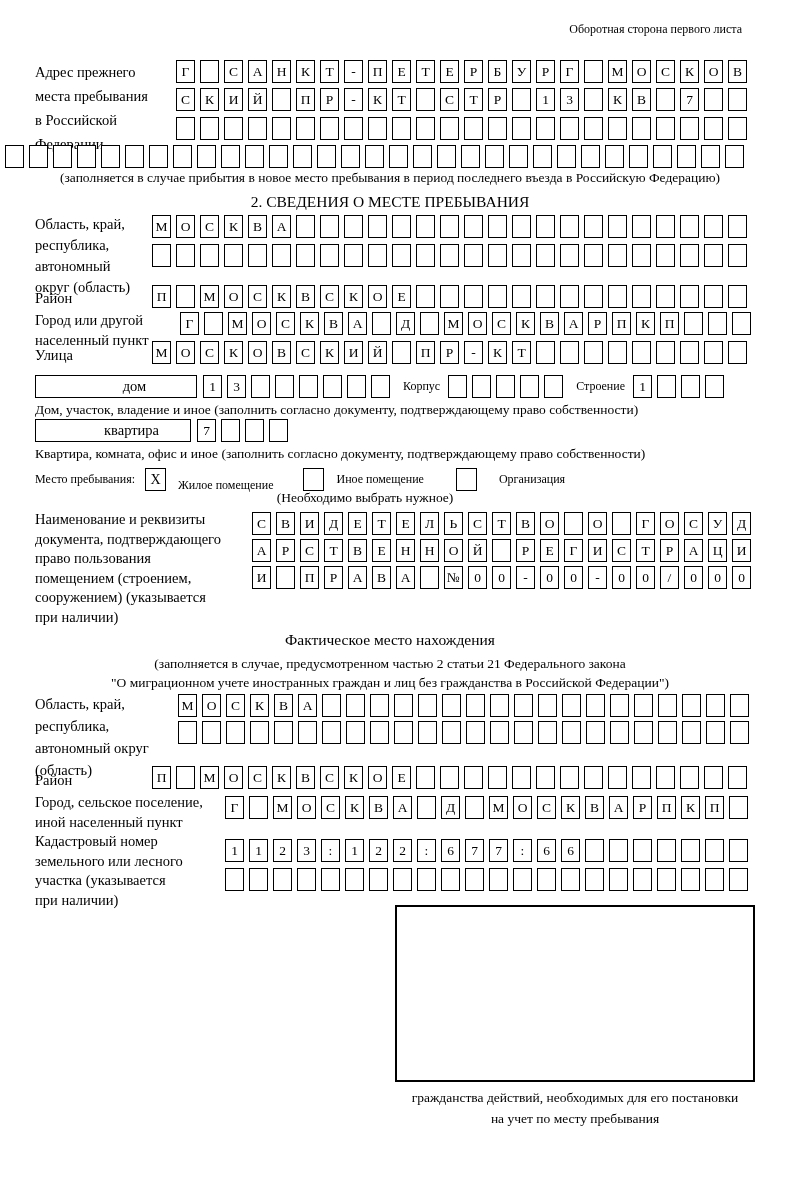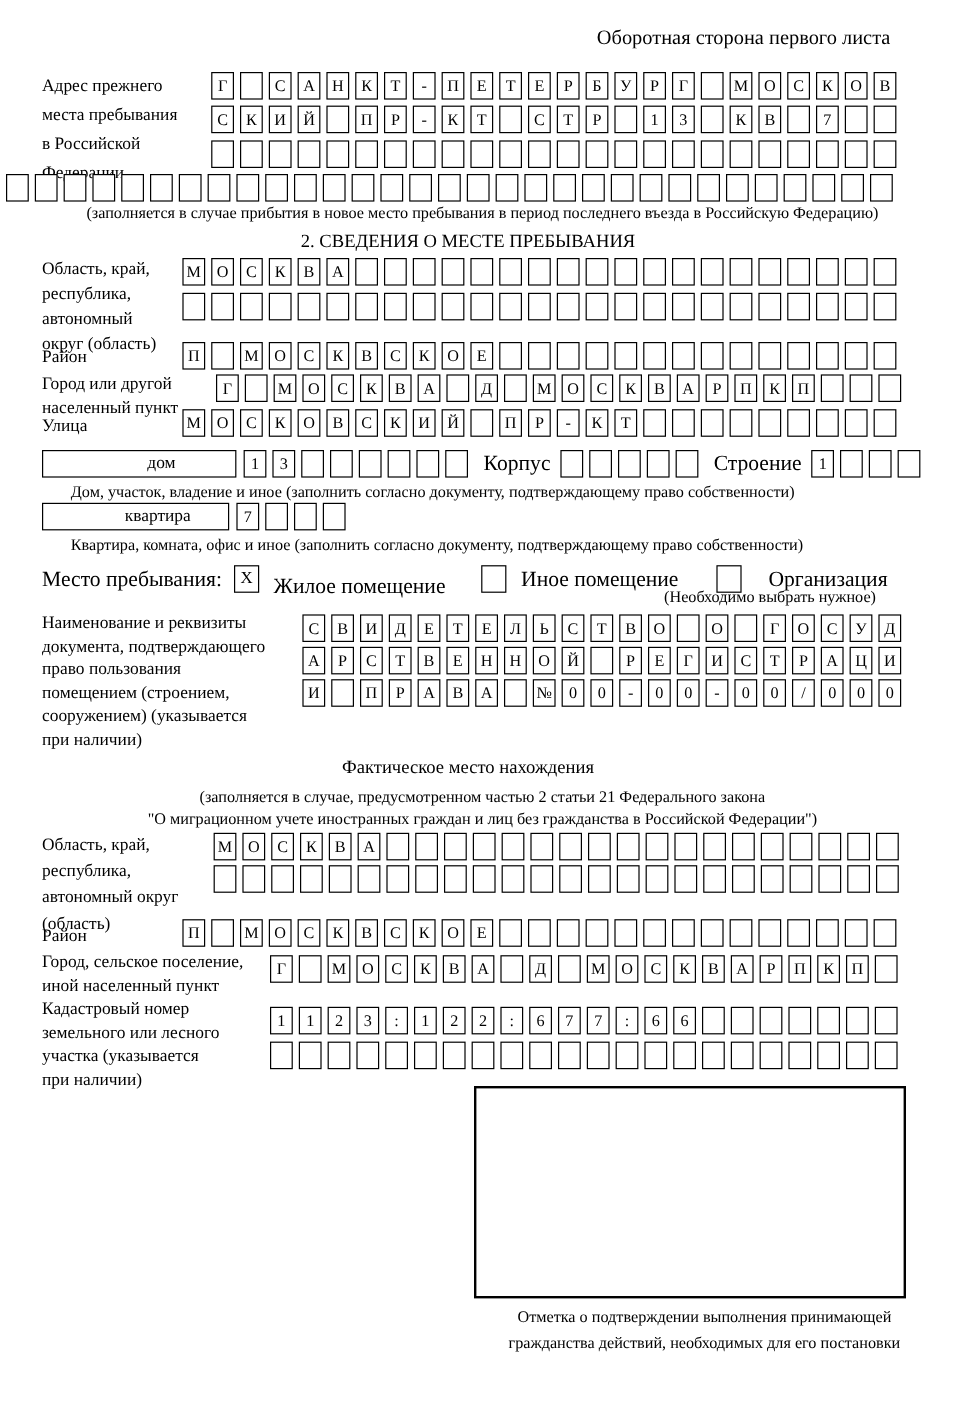--- a/index.html
+++ b/index.html
@@ -6,41 +6,41 @@
   html,body { margin:0; padding:0; background:#fff; }
   .page {
     position: relative;
     width: 800px;
     height: 1180px;
     background: #ffffff;
     color: #000;
     font-family: "Liberation Serif", "DejaVu Serif", serif;
     overflow: hidden;
   }
-  .hnote { position:absolute; font-size:17px; white-space:nowrap; }
+  .hnote { position:absolute; font-size:12px; white-space:nowrap; }
   .label { position:absolute; font-size:14.5px; line-height:22px; white-space:nowrap; }
   .label .line { white-space:nowrap; }
   .title { position:absolute; left:0; width:780px; text-align:center; font-weight:normal; font-size:15.5px; white-space:nowrap; }
-  .caption { position:absolute; font-size:13.5px; white-space:nowrap;padding-left:24px; }
+  .caption { position:absolute; font-size:13.5px; white-space:nowrap; }
   .caption.center { left:0; width:780px; text-align:center; }
   .caption .line { white-space:nowrap; }
   .cellrow { position:absolute; display:flex; align-items:center; }
   .cells { display:flex; }
   .cell {
     flex:0 0 19px; width:19px; height:23px; margin-right:5px;
     border:1.6px solid #000;
     display:flex; align-items:center; justify-content:center;
     font-size:13.5px; background:#fff;
   }
   .labelbox {
     height:23px; border:1.6px solid #000; background:#fff;
     display:flex; align-items:center; justify-content:center;
     font-size:14.5px; margin-right:6px; flex:0 0 auto;padding-left:37px;
   }
-  .inlbl { font-size:18px; margin:0 8px; white-space:nowrap; }
+  .inlbl { font-size:12px; margin:0 8px; white-space:nowrap; }
   .cb {
     width:21px; height:23px; border:1.6px solid #000; background:#fff;
     display:inline-flex; align-items:center; justify-content:center;
     font-size:14px; flex:0 0 auto;
   }
   .stamp { position:absolute; border:2px solid #000; background:#fff; }
 </style>
 </head>
 <body>
 
@@ -362,21 +362,21 @@
 
   <div class="cellrow" style="left:35px;top:466px">
     <span class="inlbl" style="margin:0 10px 0 0">Место пребывания:</span>
     <span class="cb">X</span>
     <span class="inlbl" style="margin:12px 30px 0 12px">Жилое помещение</span>
     <span class="cb"></span>
     <span class="inlbl" style="margin:0 32px 0 12px">Иное помещение</span>
     <span class="cb"></span>
     <span class="inlbl" style="margin:0 0 0 22px">Организация</span>
   </div>
-  <div class="caption" style="left:0;width:730px;text-align:right;top:490px">(Необходимо выбрать нужное)</div>
+  <div class="caption" style="left:0;width:730px;text-align:center;top:490px">(Необходимо выбрать нужное)</div>
 
   <div class="label" style="left:35px;top:510px;line-height:19.5px">
       <div class="line">Наименование и реквизиты</div>
       <div class="line">документа, подтверждающего</div>
       <div class="line">право пользования</div>
       <div class="line">помещением (строением,</div>
       <div class="line">сооружением) (указывается</div>
       <div class="line">при наличии)</div>
     </div>
   <div class="cellrow cells" style="left:252px;top:512px">
@@ -622,17 +622,17 @@
       <span class="cell"></span>
       <span class="cell"></span>
       <span class="cell"></span>
       <span class="cell"></span>
       <span class="cell"></span>
       <span class="cell"></span>
     </div>
 
   <div class="stamp" style="left:395px;top:905px;width:360px;height:177px"></div>
   <div class="caption" style="left:385px;top:1087px;width:380px;text-align:center;line-height:21px">
-      <div class="line">Отметка о подтверждении выполнения принимающей</div>
       <div class="line">гражданства действий, необходимых для его постановки</div>
+      <div class="line">на учет по месту пребывания</div>
     </div>
 
 </div>
 
 </body></html>

